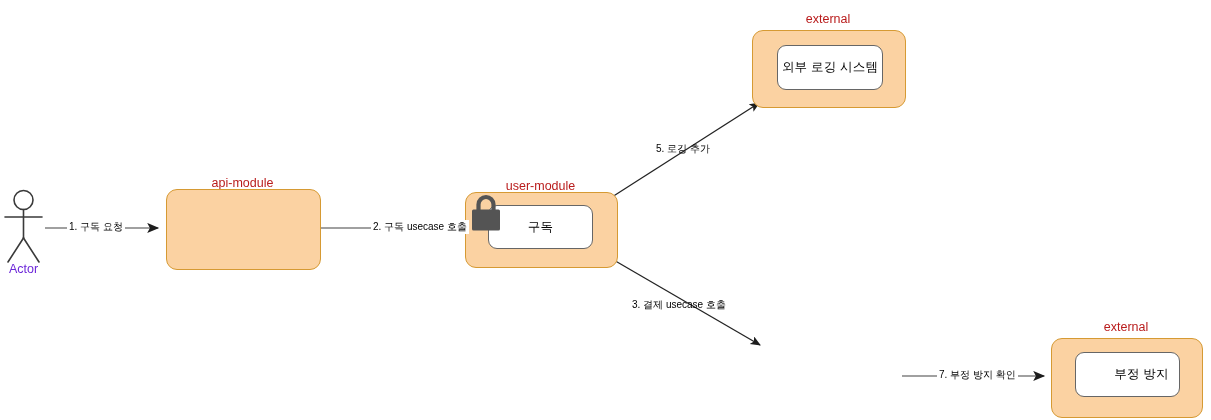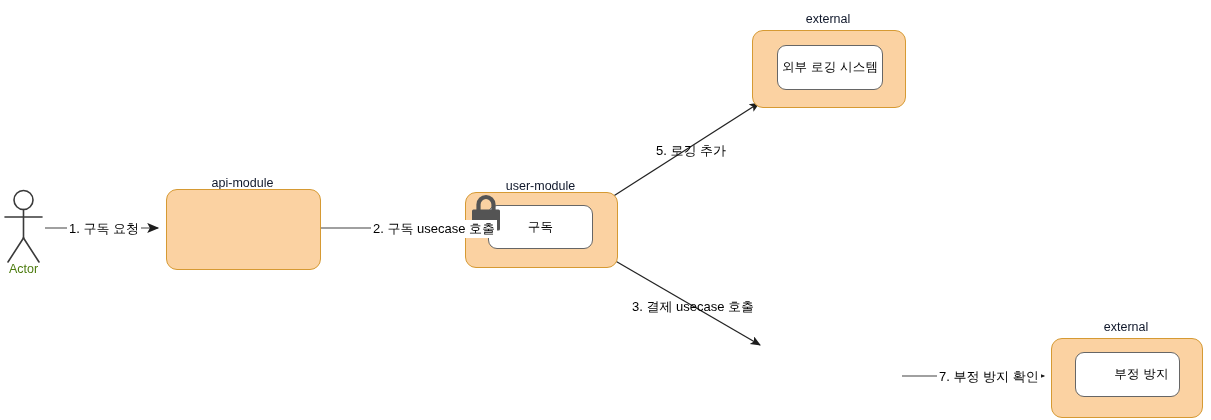--- a/index.html
+++ b/index.html
@@ -28,32 +28,32 @@
     border-radius:9px;
     display:flex;align-items:center;justify-content:center;
     box-sizing:border-box;
   }
   .inner-label{
     font-size:12.5px;color:#000000;white-space:nowrap;letter-spacing:.2px;
   }
   .module-title{
     position:absolute;
     width:100%;text-align:center;
-    font-size:12.5px;color:#0f172a;white-space:nowrap;
+    font-size:12.5px;color:#b91c1c;white-space:nowrap;
   }
   .lock{position:absolute;z-index:4;}
   .edge-label{
     position:absolute;z-index:3;
-    font-size:13px;color:#000000;white-space:nowrap;
+    font-size:10px;color:#000000;white-space:nowrap;
     background:#ffffff;padding:0 2px;
   }
   .edge-label.diag{background:transparent;}
   .actor-label{
     position:absolute;z-index:2;
-    font-size:12.5px;color:#4d7c0f;white-space:nowrap;text-align:center;width:100%;
+    font-size:12.5px;color:#6d28d9;white-space:nowrap;text-align:center;width:100%;
   }
 </style>
 </head>
 <body>
 
 <div id="canvas">
 
   <svg class="layer edges" viewBox="0 0 1211 420" xmlns="http://www.w3.org/2000/svg">
     <defs>
       <marker id="arrow-dark" markerWidth="9" markerHeight="9" refX="7.2" refY="3.4" orient="auto" markerUnits="strokeWidth">

